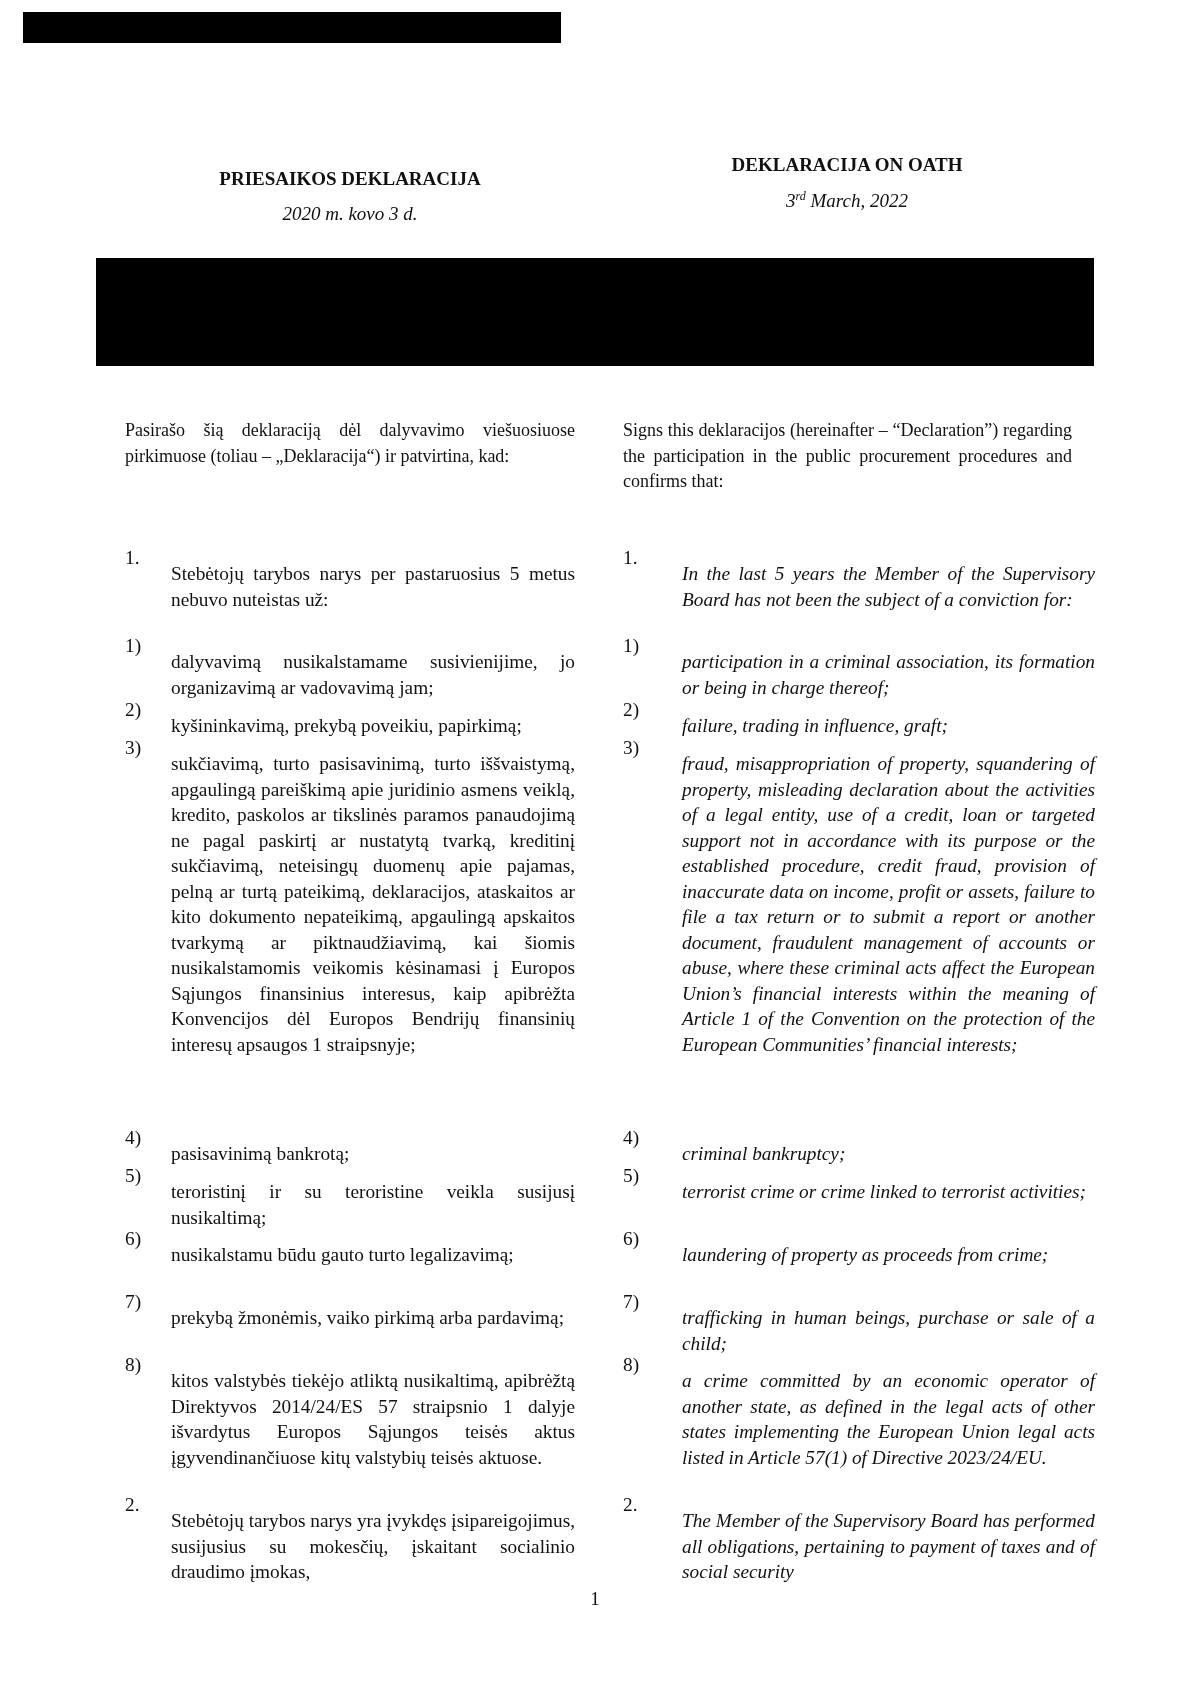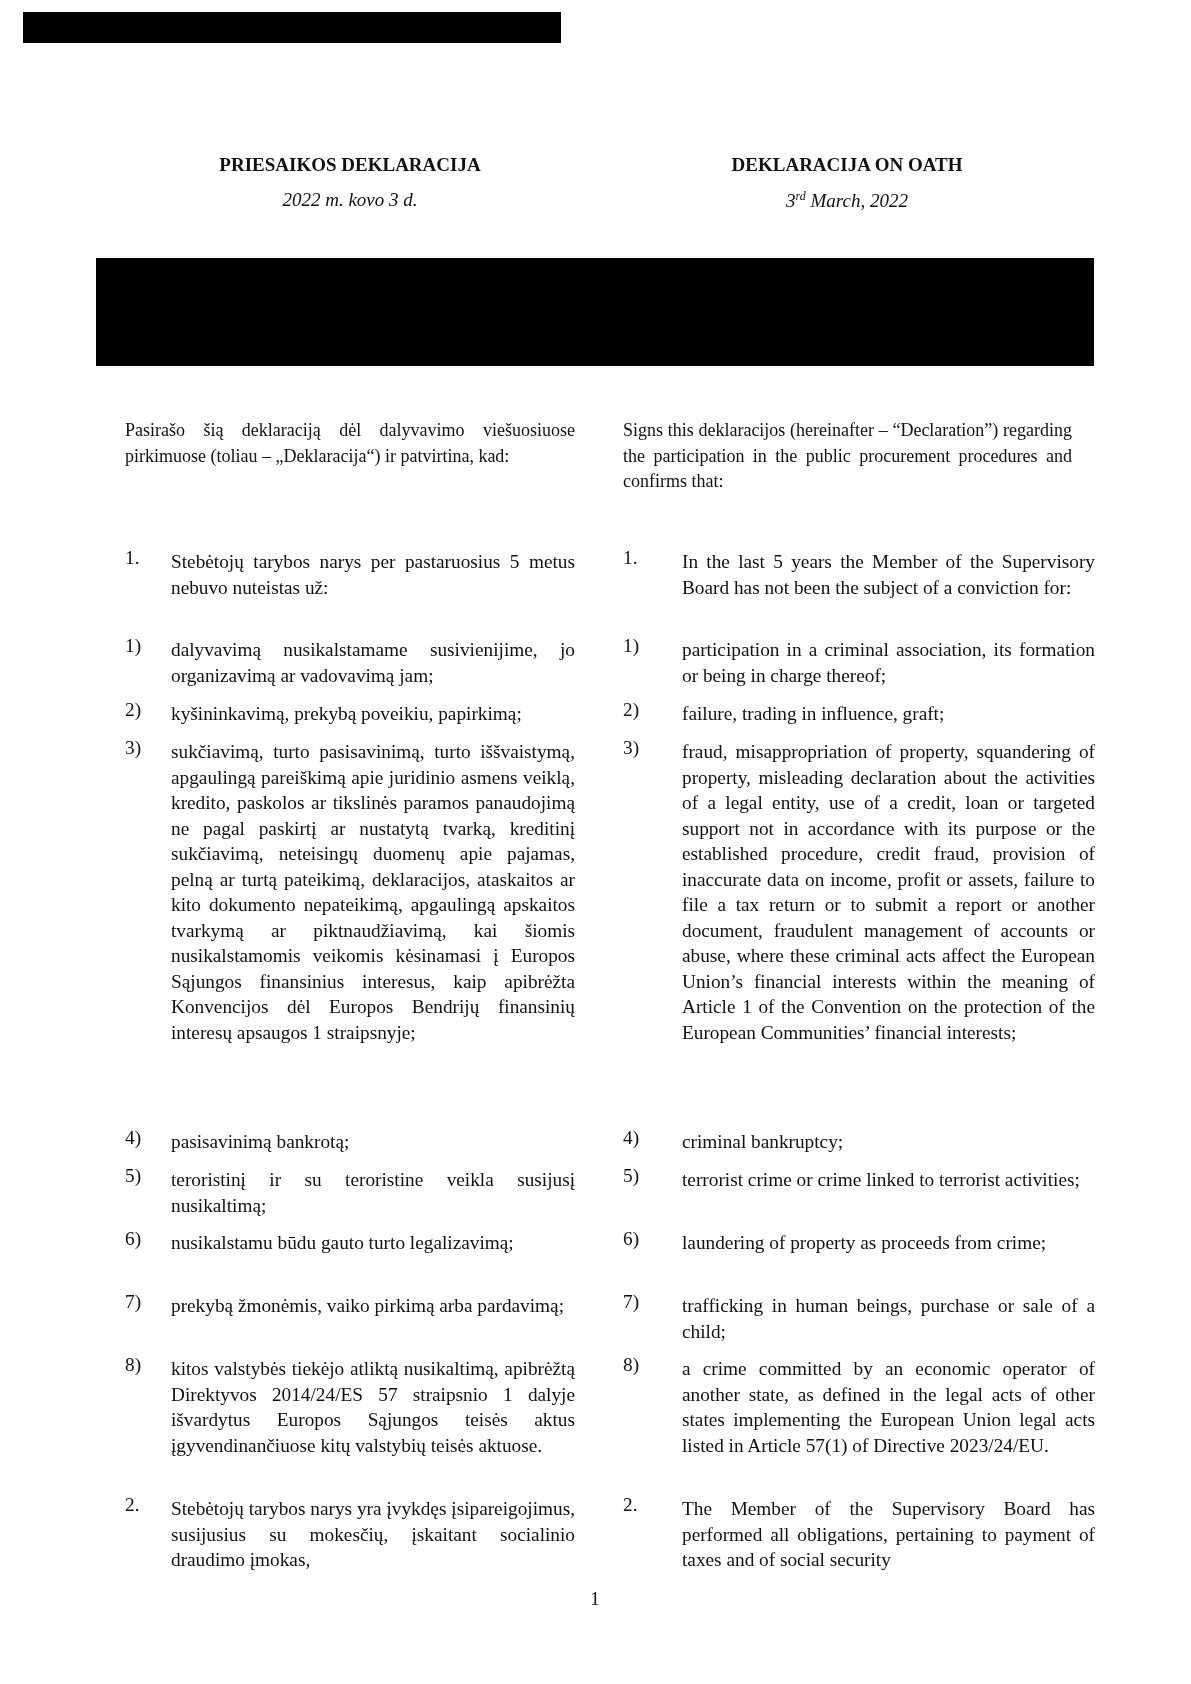--- a/index.html
+++ b/index.html
@@ -30,21 +30,21 @@
       text-align: center;
       letter-spacing: 0px;
     }
     .date {
       position: absolute;
       top: 189px;
       font-style: italic;
       font-size: 19px;
       text-align: center;
     }
-    .col-left-center { left: 125px; width: 450px; }
+    .col-left-center { left: 125px; width: 450px; margin-top: 14px; }
     .col-right-center { left: 622px; width: 450px; }
 
     .para {
       position: absolute;
       font-size: 18px;
       line-height: 25.5px;
       text-align: justify;
     }
     .para b { font-weight: normal; }
 
@@ -53,48 +53,48 @@
       font-size: 19.3px;
       line-height: 25.5px;
     }
     .item .num {
       position: absolute;
       left: 0;
       top: 0;
     }
     .item .txt {
       position: absolute;
-      top: 4px;
+      top: 16px;
       text-align: justify;
       text-align-last: left;
     }
     .L { left: 125px; }
     .L .txt { left: 46px; width: 404px; }
     .R { left: 623px; }
-    .R .txt { left: 59px; width: 413px; }
+    .R .txt { left: 59px; width: 413px; font-style: italic; }
 
     .page-number {
       position: absolute;
       top: 1588px;
       left: 585px;
       width: 20px;
       text-align: center;
       font-size: 19px;
     }
   </style>
 </head>
 <body>
 
 <div id="redact-top" class="redact"></div>
 <div id="redact-mid" class="redact"></div>
 
 <div class="title col-left-center">PRIESAIKOS DEKLARACIJA</div>
 <div class="title col-right-center">DEKLARACIJA ON OATH</div>
 
-<div class="date col-left-center">2022 m. kovo 3 d.</div>
+<div class="date col-left-center">2020 m. kovo 3 d.</div>
 <div class="date col-right-center"><span>3</span><sup style="font-size:12px">rd</sup><span> March, 2022</span></div>
 
 <div class="para" style="left:125px; top:418px; width:450px;"><span>Pasirašo šią deklaraciją dėl dalyvavimo viešuosiuose pirkimuose (toliau – „</span><b>Deklaracija</b><span>“) ir patvirtina, kad:</span></div>
 
 <div class="para" style="left:623px; top:418px; width:449px;"><span>Signs this deklaracijos (hereinafter – “</span><b>Declaration</b><span>”) regarding the participation in the public procurement procedures and confirms that:</span></div>
 
 <div class="item L" style="top:545px;">
     <span class="num">1.</span>
     <span class="txt">Stebėtojų tarybos narys per pastaruosius 5 metus nebuvo nuteistas už:</span>
   </div>

